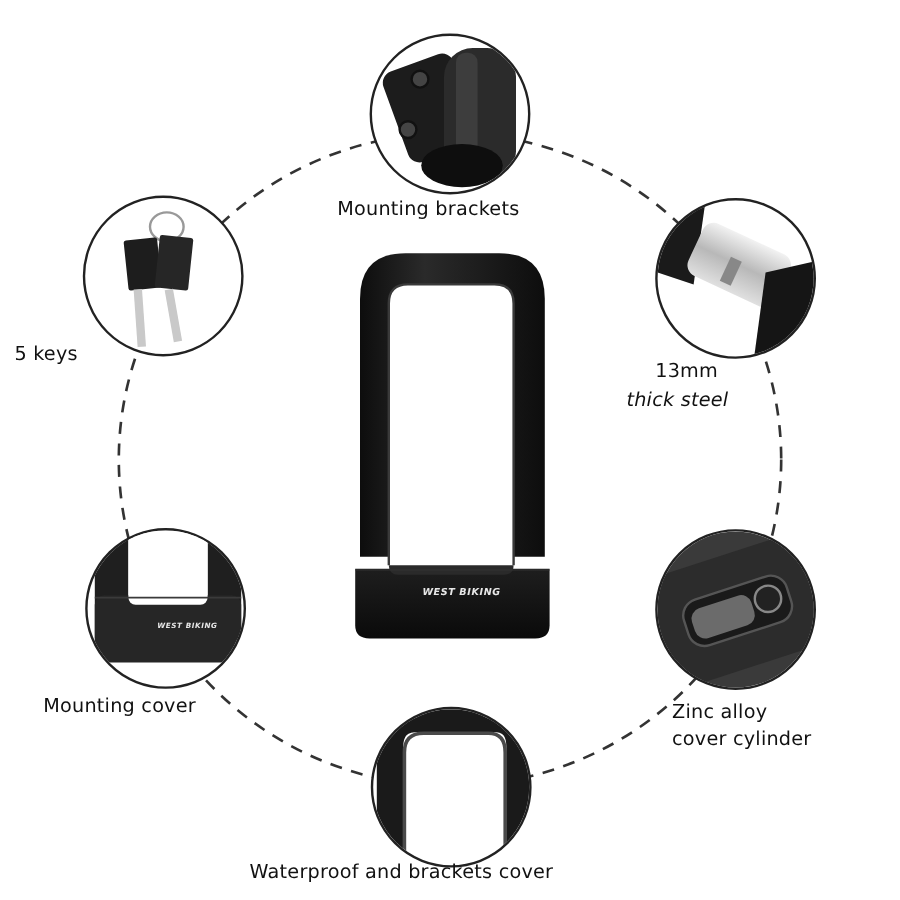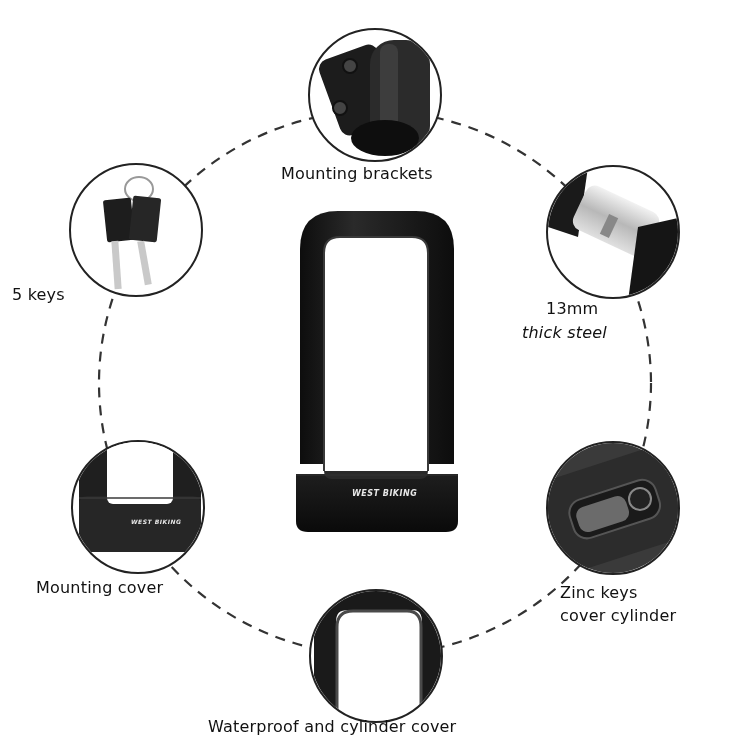--- a/index.html
+++ b/index.html
@@ -101,22 +101,22 @@
 
 <div class="callout" style="left:546px; top:441px; width:134px; height:134px;">
   <svg width="134" height="134" viewBox="0 0 134 134">
     <rect x="-20" y="0" width="180" height="134" fill="#3a3a3a"></rect>
     <rect x="-20" y="18" width="180" height="96" fill="#2c2c2c" transform="rotate(-18 67 67)"></rect>
     <rect x="22" y="46" width="90" height="40" rx="14" fill="#1a1a1a" stroke="#555" stroke-width="2" transform="rotate(-18 67 67)"></rect>
     <rect x="28" y="54" width="52" height="26" rx="9" fill="#6b6b6b" transform="rotate(-18 67 67)"></rect>
     <circle cx="92" cy="56" r="11" fill="#222" stroke="#888" stroke-width="2"></circle>
   </svg>
 </div>
-<div class="label" style="left:560px; top:580px;">Zinc keys</div>
+<div class="label" style="left:560px; top:580px;">Zinc alloy</div>
 <div class="label" style="left:560px; top:603px;">cover cylinder</div>
 
 <div class="callout" style="left:309px; top:589px; width:134px; height:134px;">
   <svg width="134" height="134" viewBox="0 0 134 134">
     <path d="M14,134 L14,32 Q14,8 38,8 L100,8 Q122,8 122,32 L122,134" fill="none" stroke="#1a1a1a" stroke-width="22"></path>
     <path d="M26,134 L26,36 Q26,20 42,20 L96,20 Q110,20 110,36 L110,134" fill="none" stroke="#4a4a4a" stroke-width="3"></path>
   </svg>
 </div>
-<div class="label" style="left:208px; top:714px;">Waterproof and cylinder cover</div>
+<div class="label" style="left:208px; top:714px;">Waterproof and brackets cover</div>
 
 </body></html>

